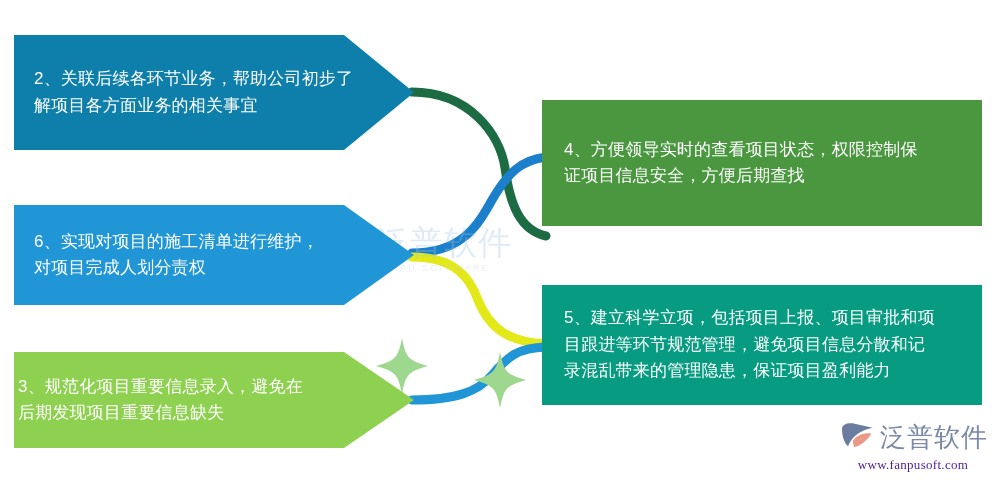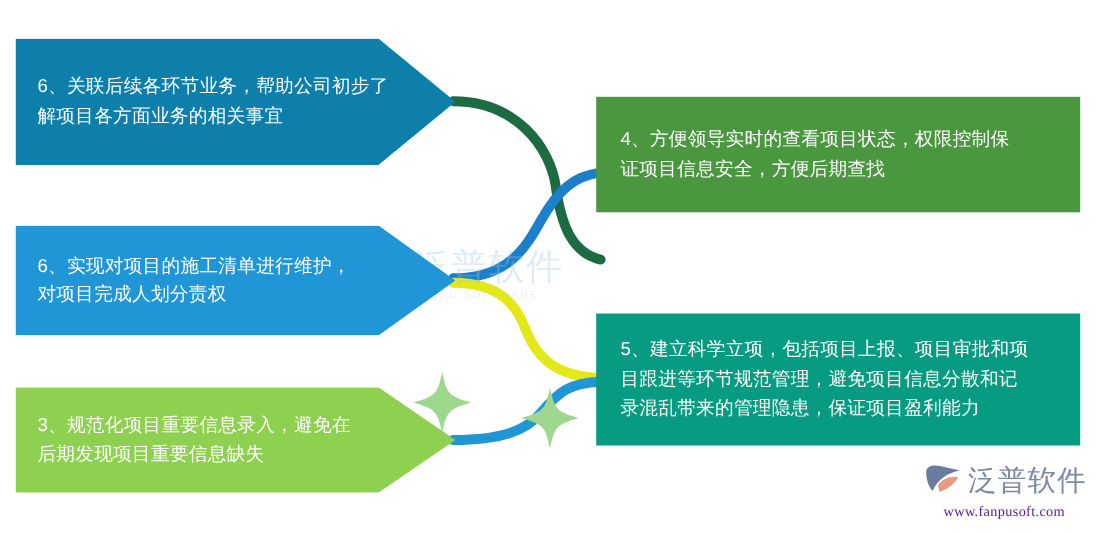--- a/index.html
+++ b/index.html
@@ -61,25 +61,25 @@
   
   #node-2 {
     left: 14px; top: 205px; width: 400px; height: 100px;
     background: #2196d7;
     padding: 0 38px 0 20px;
   }
   
   #node-3 {
     left: 14px; top: 352px; width: 400px; height: 96px;
     background: #8ed04f;
-    padding: 0 38px 0 20px;
+    padding: 0 38px 0 4px;
   }
   
   #node-4 {
-    left: 542px; top: 88px; width: 440px; height: 105px;
+    left: 542px; top: 100px; width: 440px; height: 126px;
     background: #4a9740;
     padding: 0 18px 0 22px;
   }
   
   #node-5 {
     left: 542px; top: 285px; width: 440px; height: 120px;
     background: #079b81;
     padding: 0 18px 0 22px;
     justify-content: center;
   }
@@ -177,21 +177,21 @@
       <div>
         <div class="wm-text-cn">泛普软件</div>
         <div class="wm-text-en">FANPU SOFTWARE</div>
       </div>
     </div>
   </div>
 
   <div class="layer" id="boxes">
 
     <div class="node arrow-node" id="node-1">
-      <span class="txt">6、关联后续各环节业务，帮助公司初步了
+      <span class="txt">2、关联后续各环节业务，帮助公司初步了
 解项目各方面业务的相关事宜</span>
     </div>
 
     <div class="node arrow-node" id="node-2">
       <span class="txt">6、实现对项目的施工清单进行维护，
 对项目完成人划分责权</span>
     </div>
 
     <div class="node arrow-node" id="node-3">
       <span class="txt">3、规范化项目重要信息录入，避免在

